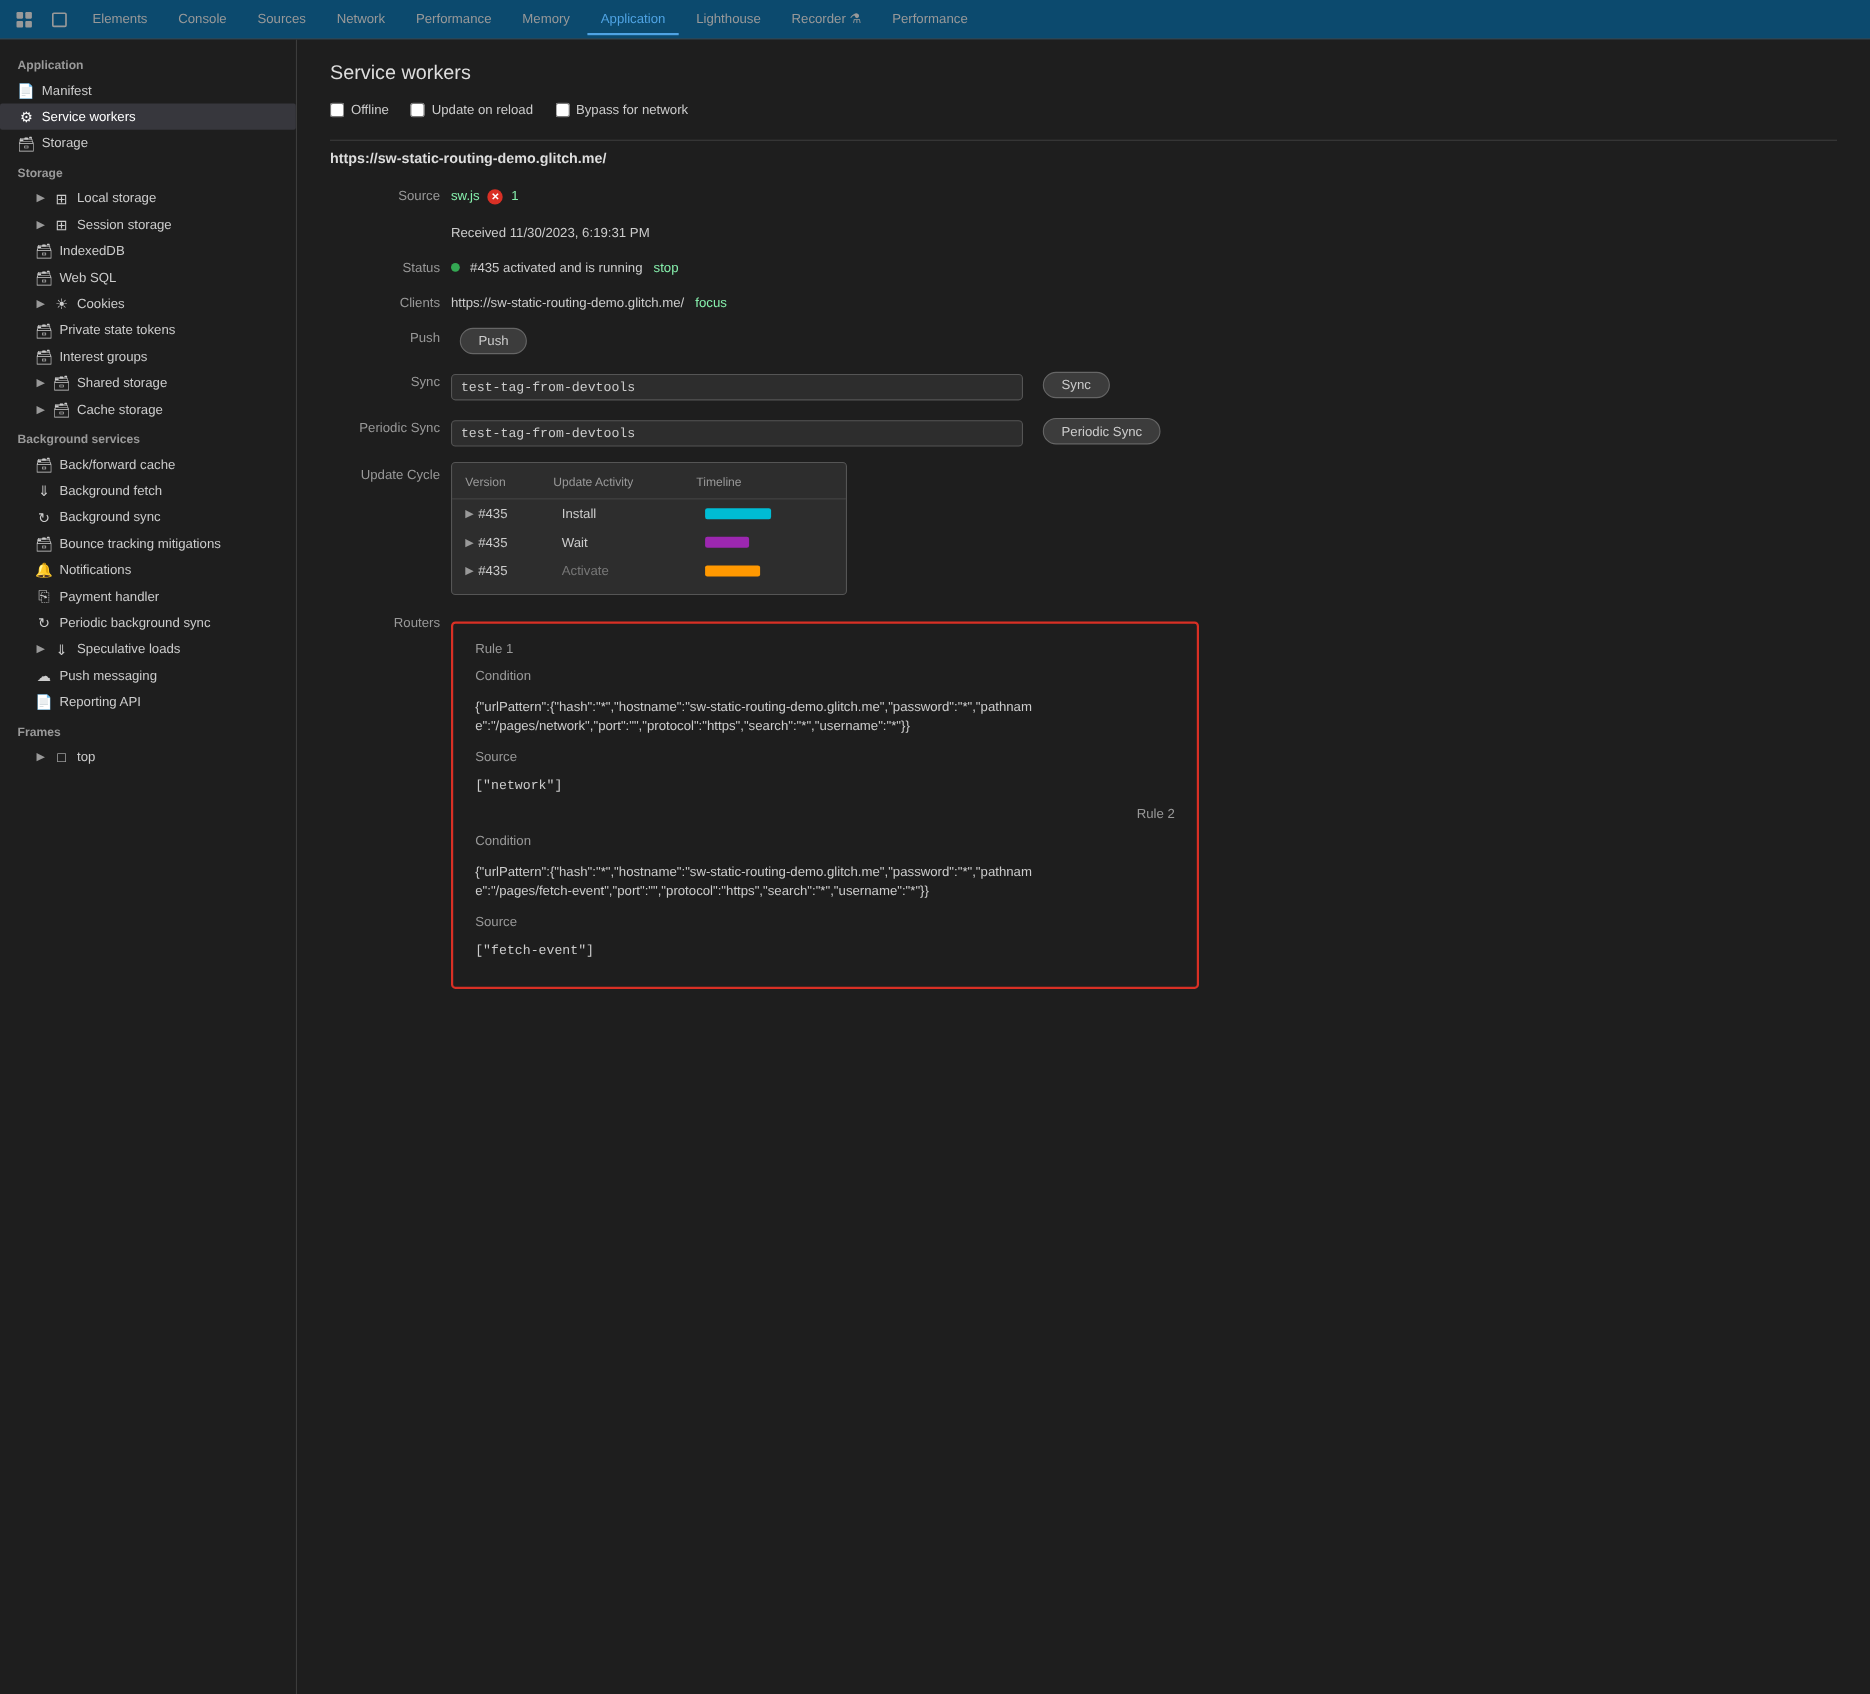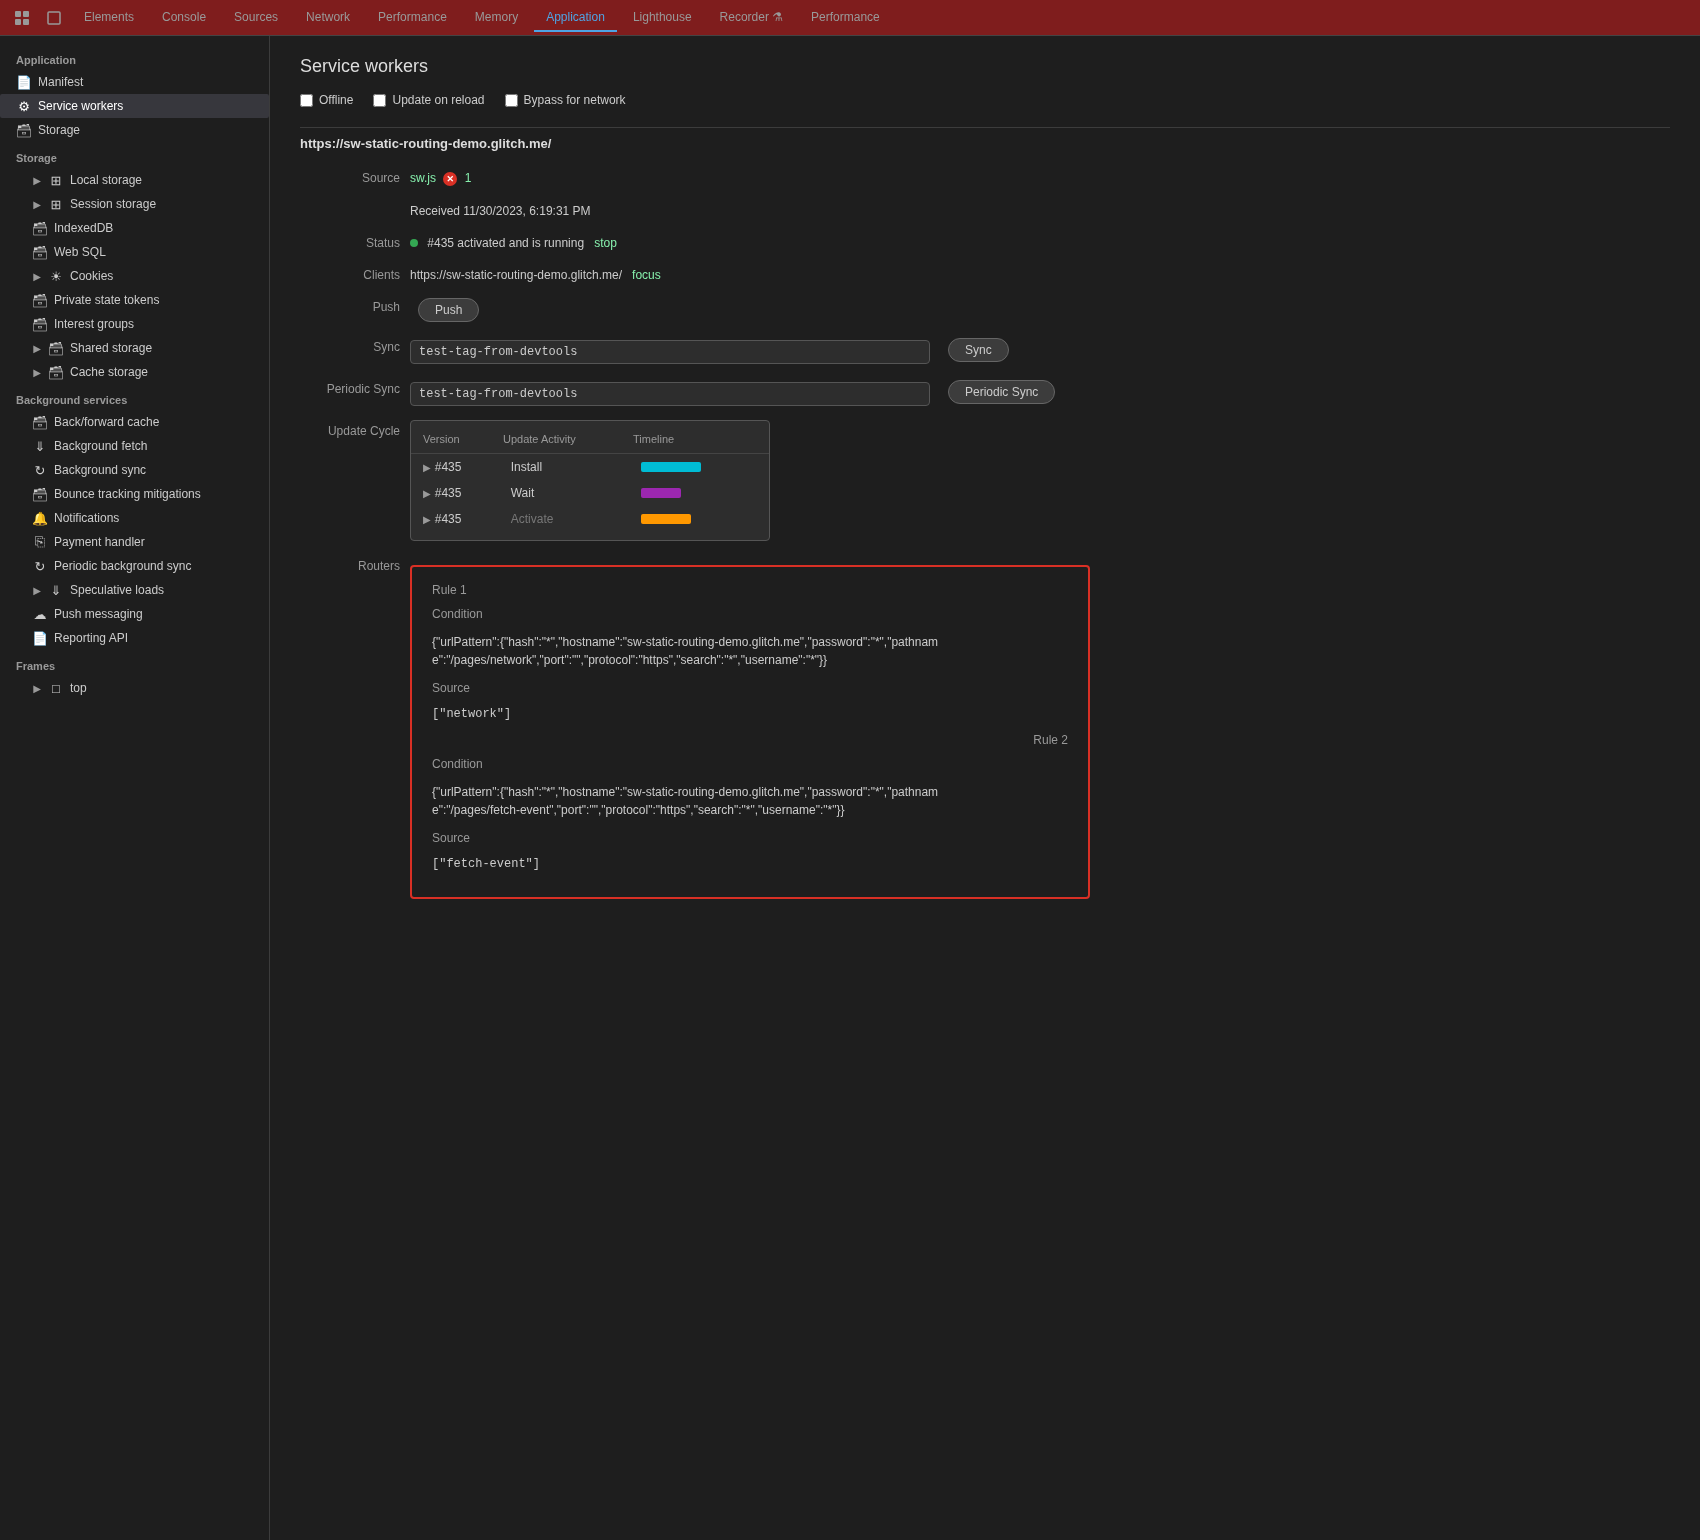--- a/index.html
+++ b/index.html
@@ -10,21 +10,21 @@
       font-size: 12px;
       height: 1540px;
       width: 1700px;
       overflow: hidden;
     }
 
     
     .top-tabs {
       display: flex;
       align-items: center;
-      background: #7f1d1d;
+      background: #0c4a6e;
       border-bottom: 1px solid #444;
       height: 36px;
       padding: 0 8px;
       gap: 4px;
     }
     .top-tab-icon {
       display: flex; align-items: center; gap: 2px;
       padding: 4px 6px; color: #999; cursor: pointer;
     }
     .top-tab {
@@ -105,21 +105,21 @@
       margin-bottom: 16px;
     }
 
     .checkbox-row {
       display: flex;
       align-items: center;
       gap: 20px;
       margin-bottom: 20px;
     }
     .checkbox-label {
-      display: flex; align-items: center; gap: 6px;
+      display: flex; gap: 6px;
       color: #ccc; font-size: 12px; cursor: pointer;
     }
     .checkbox-label input[type=checkbox] {
       accent-color: #4fa3e3;
     }
 
     .url-heading {
       font-size: 13px;
       font-weight: 700;
       color: #ddd;

